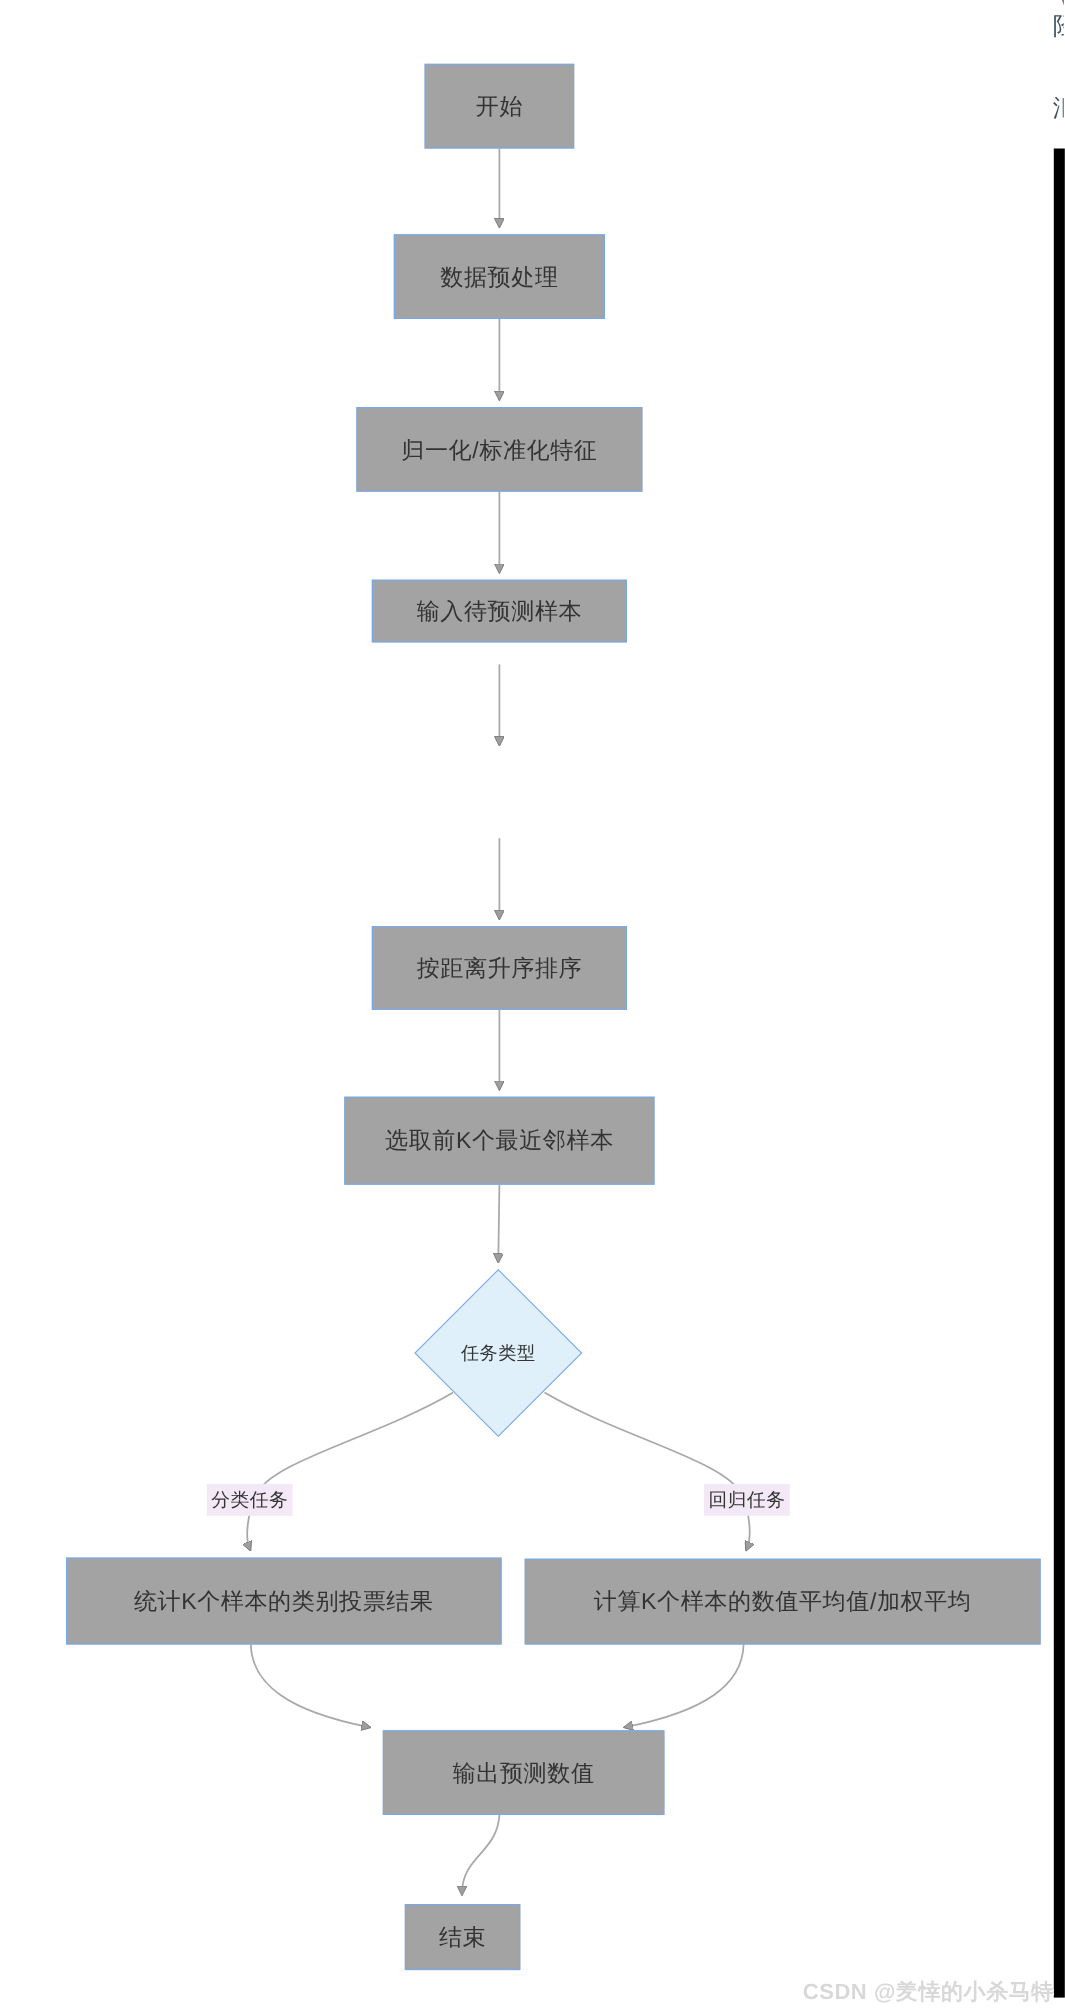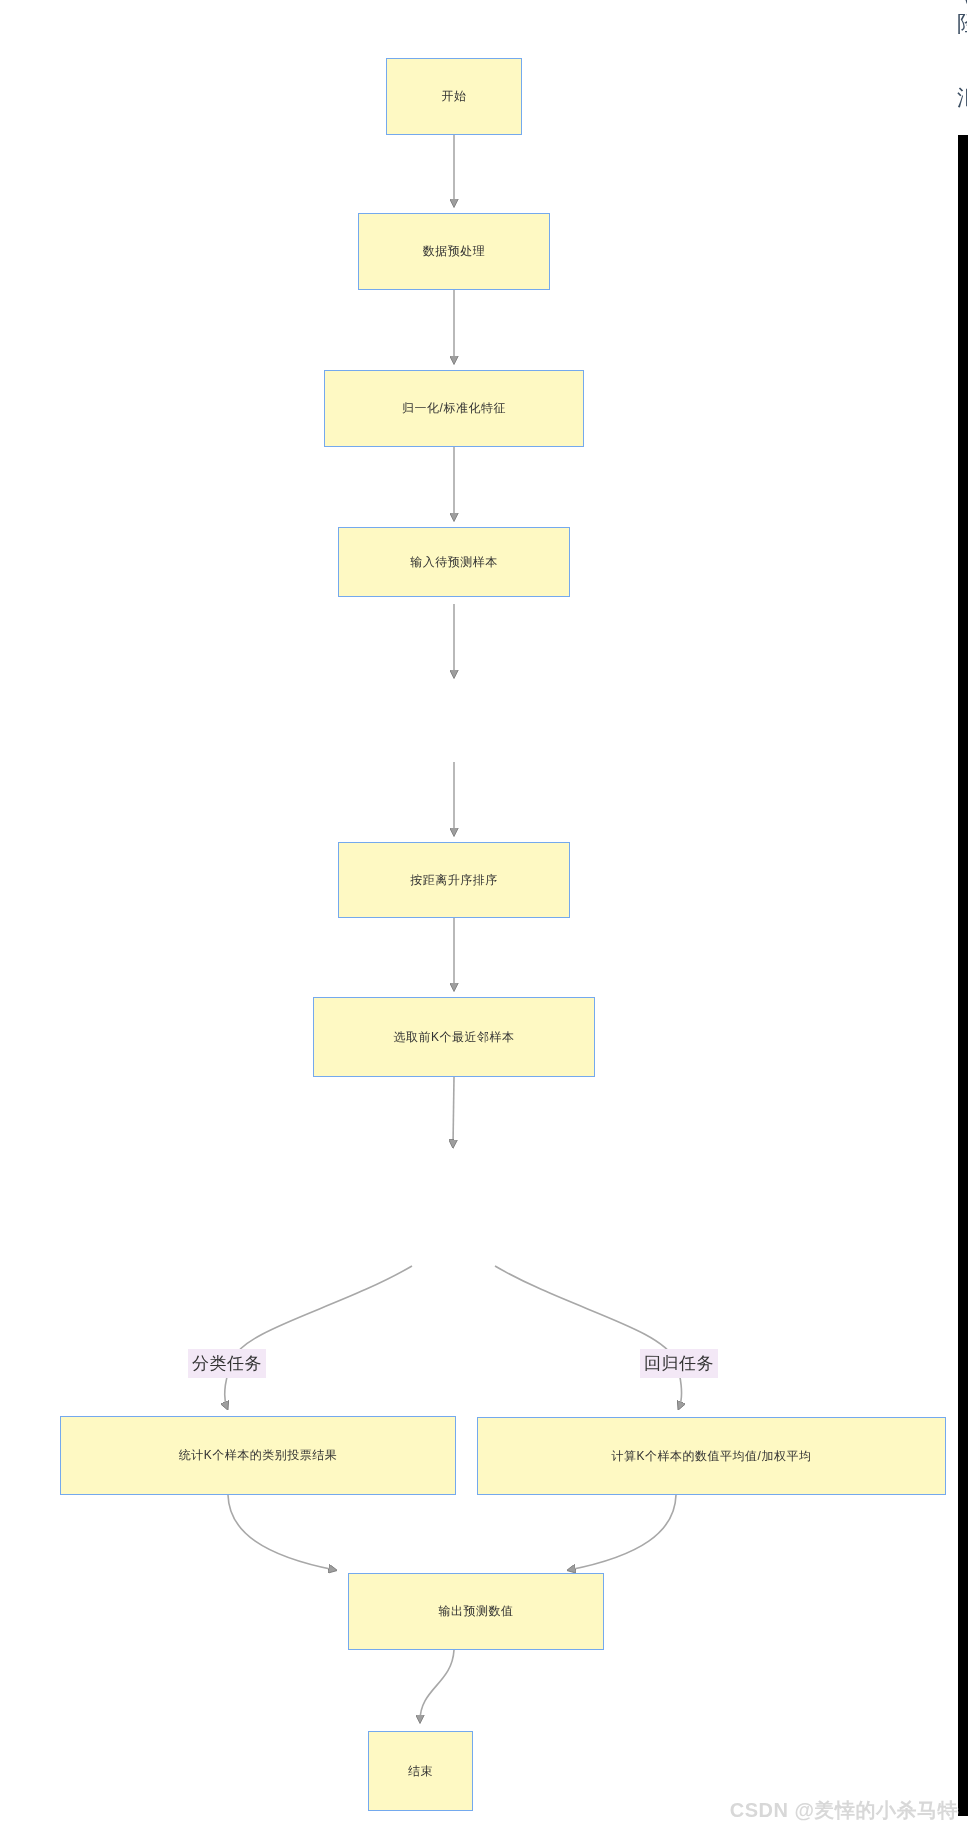--- a/index.html
+++ b/index.html
@@ -5,25 +5,25 @@
   html,body{margin:0;padding:0;}
   body{
     width:968px;height:1827px;position:relative;overflow:hidden;
     background:#ffffff;
     font-family:"Liberation Sans","DejaVu Sans",sans-serif;
   }
   .canvas{position:absolute;left:0;top:0;width:968px;height:1827px;}
   svg.edges{position:absolute;left:0;top:0;pointer-events:none;}
   .node{
     position:absolute;
-    background:#fef9c3;
+    background:#a3a3a3;
     border:1.6px solid #74a9ee;
     box-sizing:border-box;
     display:flex;align-items:center;justify-content:center;
-    color:#333333;font-size:12px;letter-spacing:.5px;
+    color:#333333;font-size:21px;letter-spacing:.5px;
     text-align:right;white-space:nowrap;
   }
   .diamond-wrap{position:absolute;}
   .diamond{
     position:absolute;left:0;top:0;
     background:#dff0fb;border:1.6px solid #74a9ee;box-sizing:border-box;
     transform:rotate(45deg);
   }
   .diamond-label{
     position:absolute;left:0;top:0;width:100%;height:100%;
@@ -77,39 +77,43 @@
       <path d="M454,1650 C452,1684 420,1688 420,1721" marker-end="url(#arrow)"></path>
     </g>
   </svg>
 
   <div class="node" style="left:386px;top:58px;width:136px;height:77px">开始</div>
 
   <div class="node" style="left:358px;top:213px;width:192px;height:77px">数据预处理</div>
 
   <div class="node" style="left:324px;top:370px;width:260px;height:77px">归一化/标准化特征</div>
 
-  <div class="node" style="left:338px;top:527px;width:232px;height:70px">输入待预测样本</div>
+  <div class="node" style="left:338px;top:527px;width:232px;height:57px">输入待预测样本</div>
 
 
   <div class="node" style="left:338px;top:842px;width:232px;height:76px">按距离升序排序</div>
 
   <div class="node" style="left:313px;top:997px;width:282px;height:80px">选取前K个最近邻样本</div>
 
+  <div class="diamond-wrap" style="left:399px;top:1176px;width:108px;height:108px">
+    <div class="diamond" style="width:108px;height:108px"></div>
+    <div class="diamond-label">任务类型</div>
+  </div>
 
   <div class="edge-label" style="left:188px;top:1349px;height:29px">分类任务</div>
 
   <div class="edge-label" style="left:640px;top:1349px;height:29px">回归任务</div>
 
   <div class="node" style="left:60px;top:1416px;width:396px;height:79px">统计K个样本的类别投票结果</div>
 
   <div class="node" style="left:477px;top:1417px;width:469px;height:78px">计算K个样本的数值平均值/加权平均</div>
 
   <div class="node" style="left:348px;top:1573px;width:256px;height:77px">输出预测数值</div>
 
-  <div class="node" style="left:368px;top:1731px;width:105px;height:80px">结束</div>
+  <div class="node" style="left:368px;top:1731px;width:105px;height:60px">结束</div>
 
   <div class="right-bar"></div>
 
   <div class="edge-fragment" style="left:957px;top:-8px">乀</div>
   <div class="edge-fragment" style="left:957px;top:12px">陉</div>
   <div class="edge-fragment" style="left:957px;top:86px">汇</div>
 
   <div class="watermark">CSDN @羑悻的小杀马特</div>
 
 </div>

